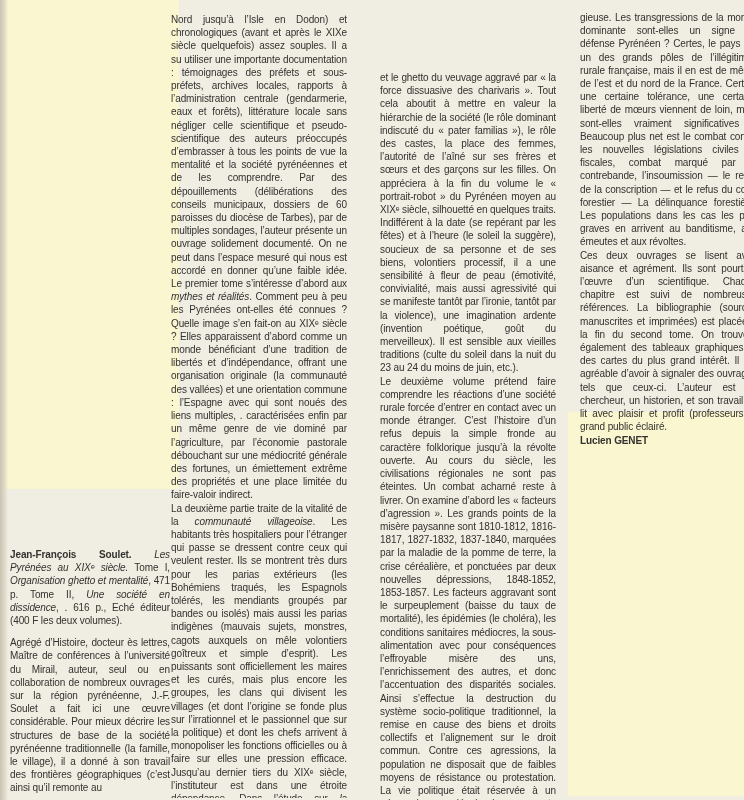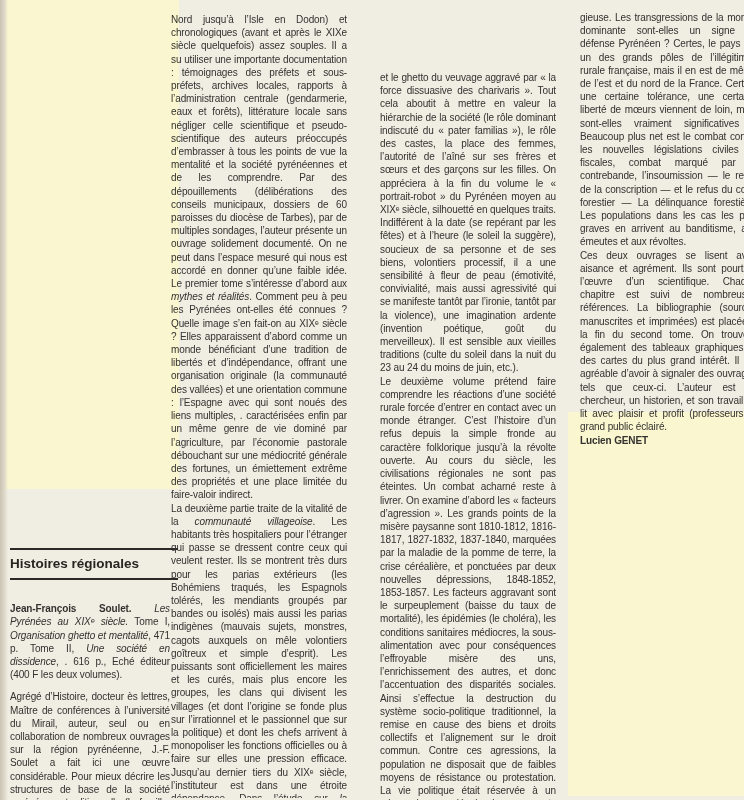--- a/index.html
+++ b/index.html
@@ -35,23 +35,20 @@
 </head>
 <body>
 
 <div class="page">
 
   <div class="panel top-left"></div>
   <div class="panel bottom-right"></div>
   <div class="edge-shadow"></div>
 
   <div class="col col-1">
-    <div class="heading-box">
-      <h2>Histoires régionales</h2>
-    </div>
     <div class="col-paras">
         <p class="citation"><span class="b">Jean-François Soulet. </span><span class="i">Les Pyrénées au XIXᵉ siècle.</span><span> Tome I, </span><span class="i">Organisation ghetto et mentalité</span><span>, 471 p. Tome II, </span><span class="i">Une société en dissidence</span><span>, . 616 p., Eché éditeur (400 F les deux volumes).</span></p>
         <p class="bio"><span>Agrégé d’Histoire, docteur ès lettres, Maître de conférences à l’université du Mirail, auteur, seul ou en collaboration de nombreux ouvrages sur la région pyrénéenne, J.-F. Soulet a fait ici une œuvre considérable. Pour mieux décrire les structures de base de la société pyrénéenne traditionnelle (la famille, le village), il a donné à son travail des frontières géographiques (c’est ainsi qu’il remonte au</span></p>
       </div>
   </div>
 
   <div class="col col-2">
     <div class="col-paras">
         <p><span>Nord jusqu’à l’Isle en Dodon) et chronologiques (avant et après le XIXe siècle quelquefois) assez souples. Il a su utiliser une importante documentation : témoignages des préfets et sous-préfets, archives locales, rapports à l’administration centrale (gendarmerie, eaux et forêts), littérature locale sans négliger celle scientifique et pseudo-scientifique des auteurs préoccupés d’embrasser à tous les points de vue la mentalité et la société pyrénéennes et de les comprendre. Par des dépouillements (délibérations des conseils municipaux, dossiers de 60 paroisses du diocèse de Tarbes), par de multiples sondages, l’auteur présente un ouvrage solidement documenté. On ne peut dans l’espace mesuré qui nous est accordé en donner qu’une faible idée. Le premier tome s’intéresse d’abord aux </span><span class="i">mythes et réalités</span><span>. Comment peu à peu les Pyrénées ont-elles été connues ? Quelle image s’en fait-on au XIXᵉ siècle ? Elles apparaissent d’abord comme un monde bénéficiant d’une tradition de libertés et d’indépendance, offrant une organisation originale (la communauté des vallées) et une orientation commune : l’Espagne avec qui sont noués des liens multiples, . caractérisées enfin par un même genre de vie dominé par l’agriculture, par l’économie pastorale débouchant sur une médiocrité générale des fortunes, un émiettement extrême des propriétés et une place limitée du faire-valoir indirect.</span></p>
         <p><span>La deuxième partie traite de la vitalité de la </span><span class="i">communauté villageoise</span><span>. Les habitants très hospitaliers pour l’étranger qui passe se dressent contre ceux qui veulent rester. Ils se montrent très durs pour les parias extérieurs (les Bohémiens traqués, les Espagnols tolérés, les mendiants groupés par bandes ou isolés) mais aussi les parias indigènes (mauvais sujets, monstres, cagots auxquels on mêle volontiers goîtreux et simple d’esprit). Les puissants sont officiellement les maires et les curés, mais plus encore les groupes, les clans qui divisent les villages (et dont l’origine se fonde plus sur l’irrationnel et le passionnel que sur la politique) et dont les chefs arrivent à monopoliser les fonctions officielles ou à faire sur elles une pression efficace. Jusqu’au dernier tiers du XIXᵉ siècle, l’instituteur est dans une étroite dépendance. Dans l’étude sur </span><span class="i">la sociabilité et la solidarité</span></p>

